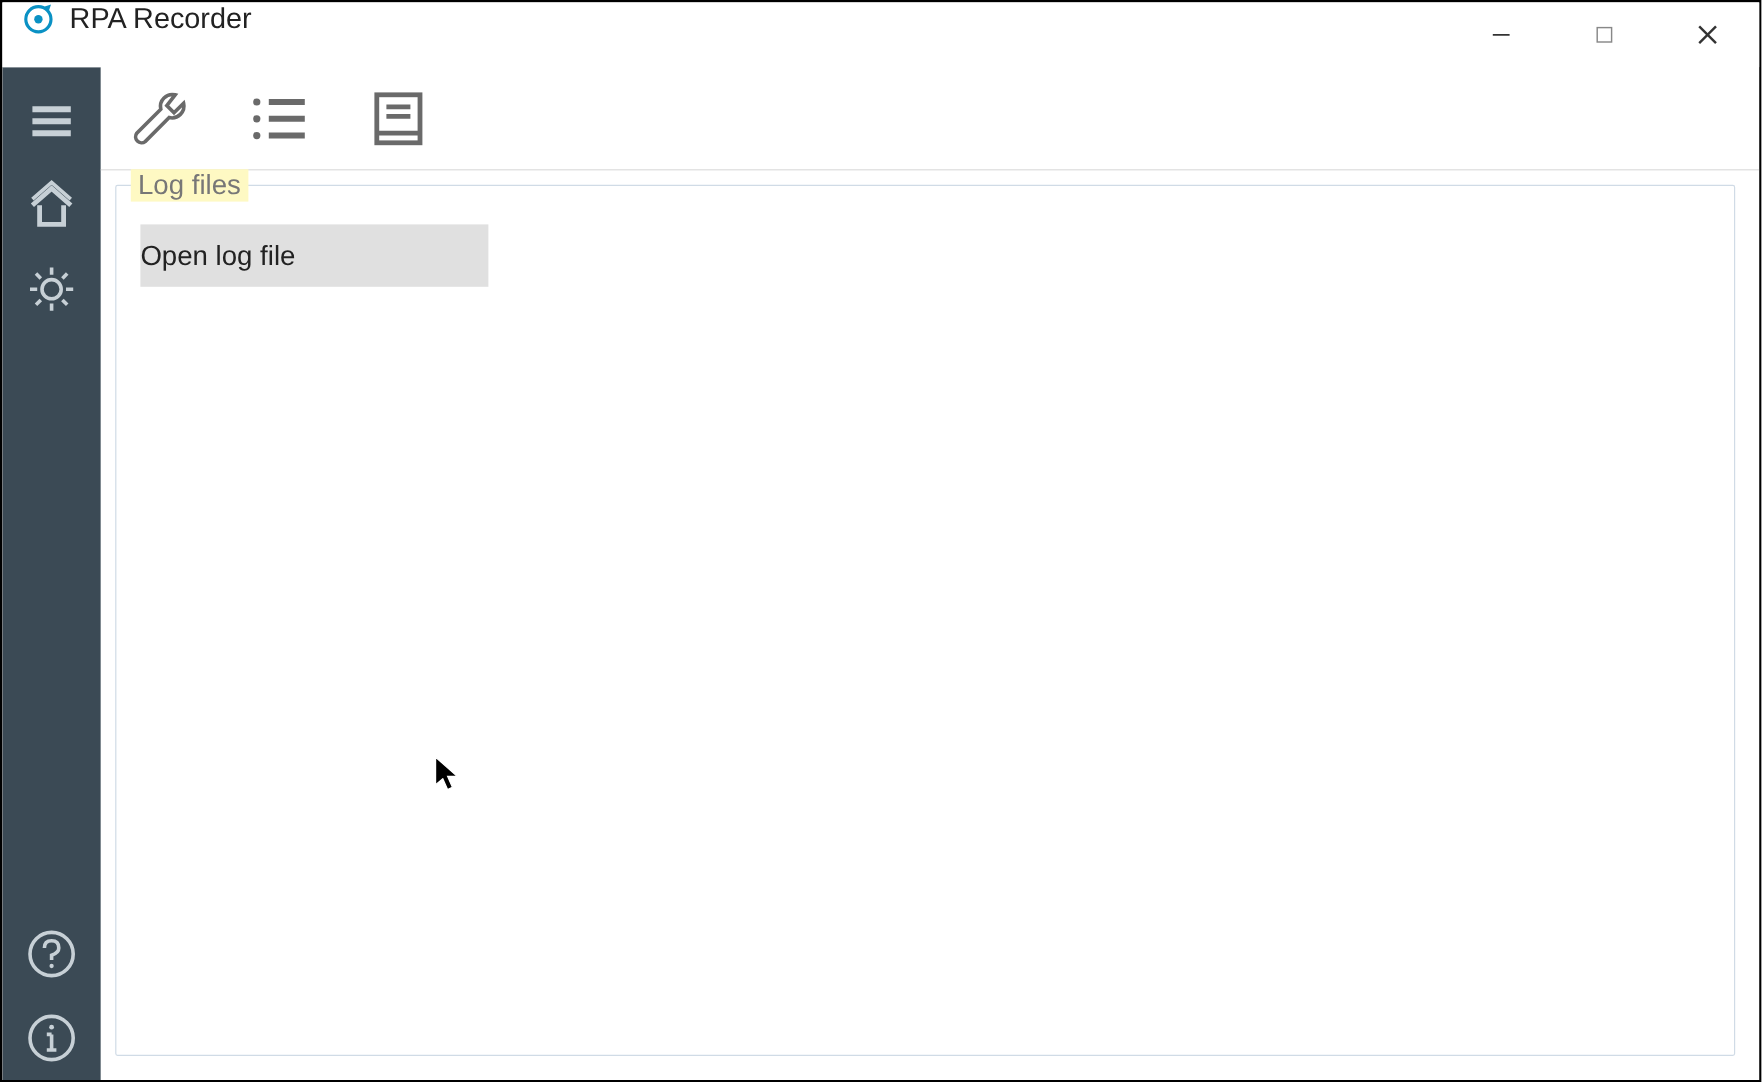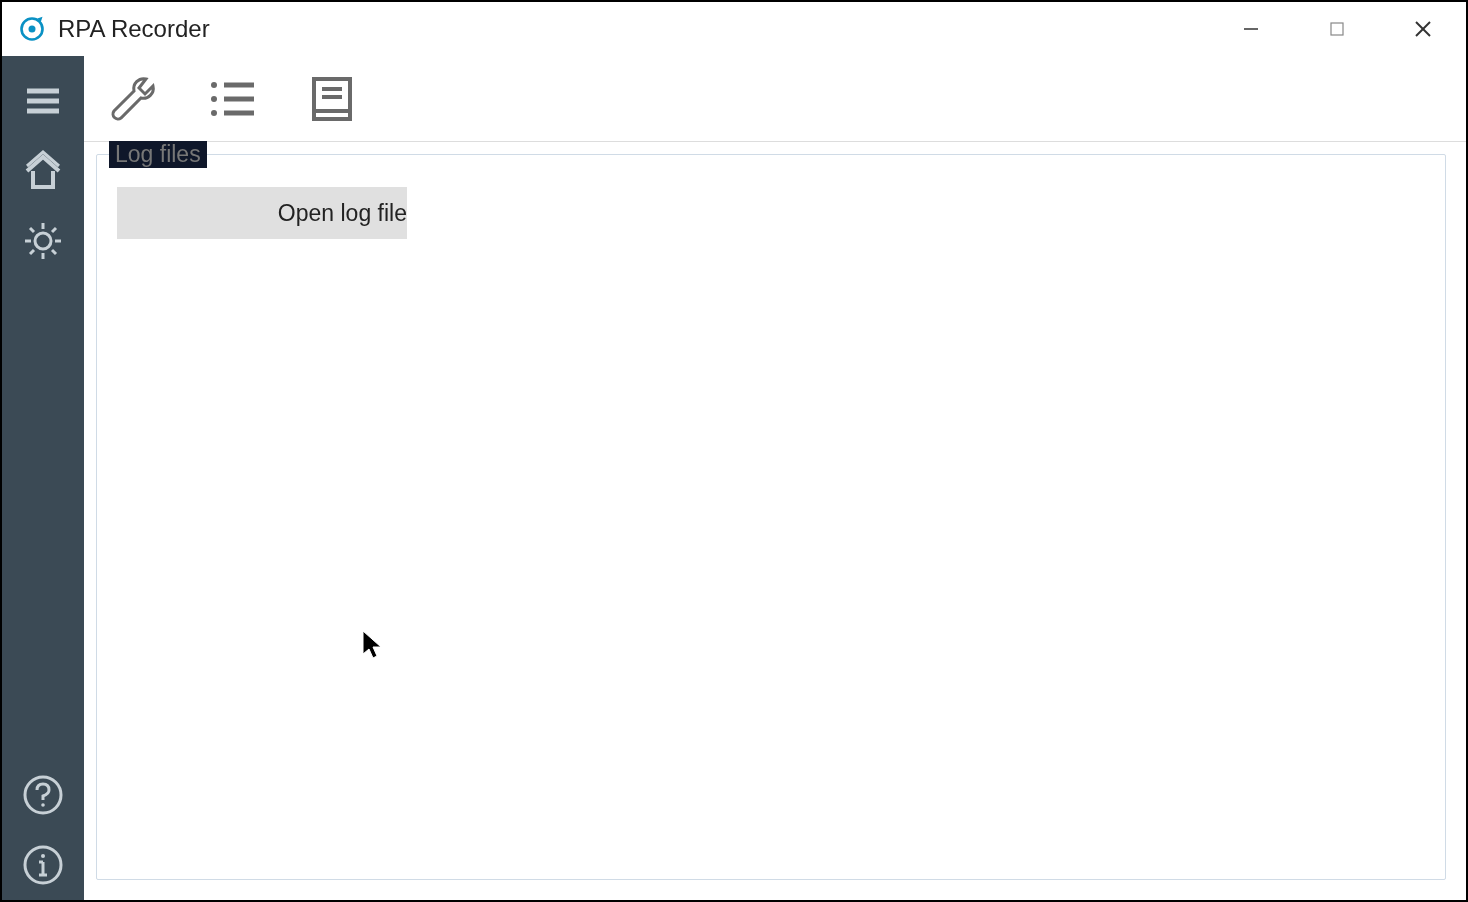--- a/index.html
+++ b/index.html
@@ -15,21 +15,20 @@
       height: 902px;
       border: 2px solid #000;
       display: flex;
       flex-direction: column;
       background: #fff;
     }
     
     .titlebar {
       height: 54px;
       display: flex;
-      align-items: center;
       background: #fff;
       padding-left: 16px;
     }
     .titlebar .app-icon {
       width: 28px;
       height: 28px;
       margin-right: 12px;
     }
     .titlebar .title {
       font-size: 24px;
@@ -104,36 +103,36 @@
       position: relative;
       border: 1px solid #d0dbe6;
       border-radius: 2px;
       height: 100%;
       padding: 32px 20px 20px 20px;
     }
     .groupbox-label {
       position: absolute;
       top: -14px;
       left: 12px;
-      background: #0f172a;
+      background: #fef9c3;
       padding: 0 6px;
       font-size: 23px;
       color: #777;
     }
     .action-button {
       display: block;
       width: 290px;
       height: 52px;
       background: #e0e0e0;
       border: none;
       font-size: 23px;
       color: #222;
       margin-bottom: 18px;
       cursor: pointer;
-      text-align: right;
+      text-align: left;
     }
     
     .cursor {
       position: absolute;
       left: 362px;
       top: 630px;
       pointer-events: none;
     }
   </style>
 </head>

